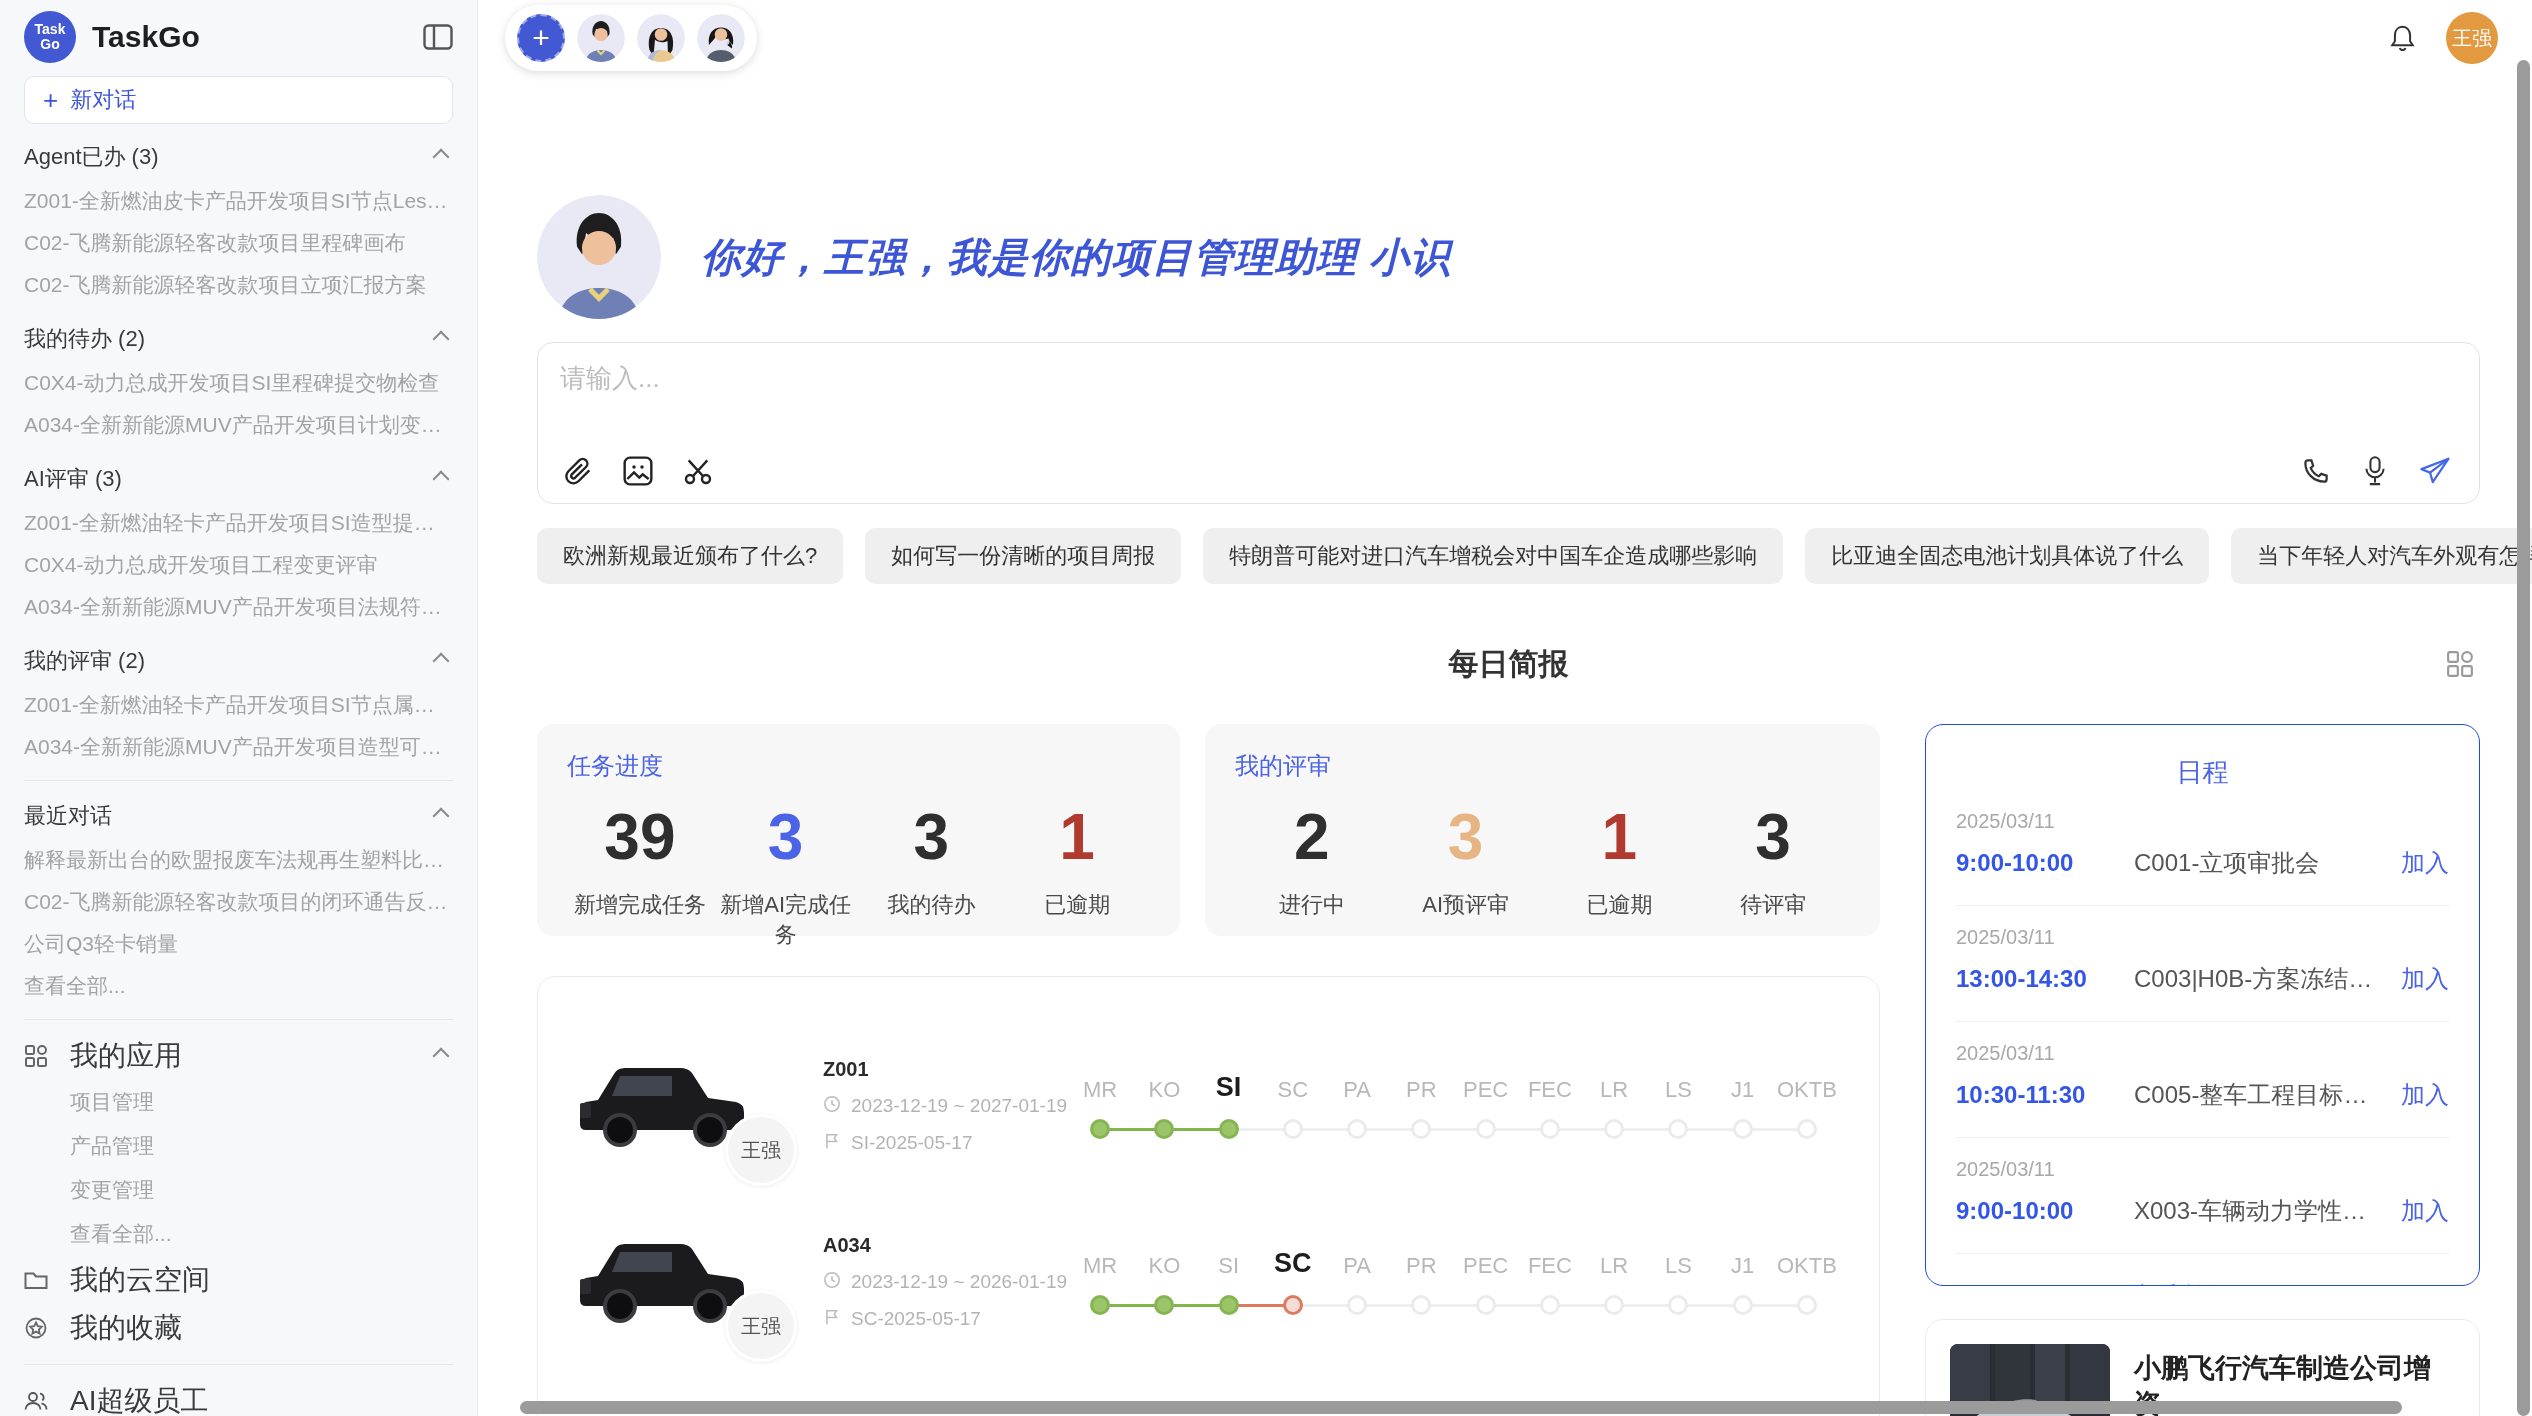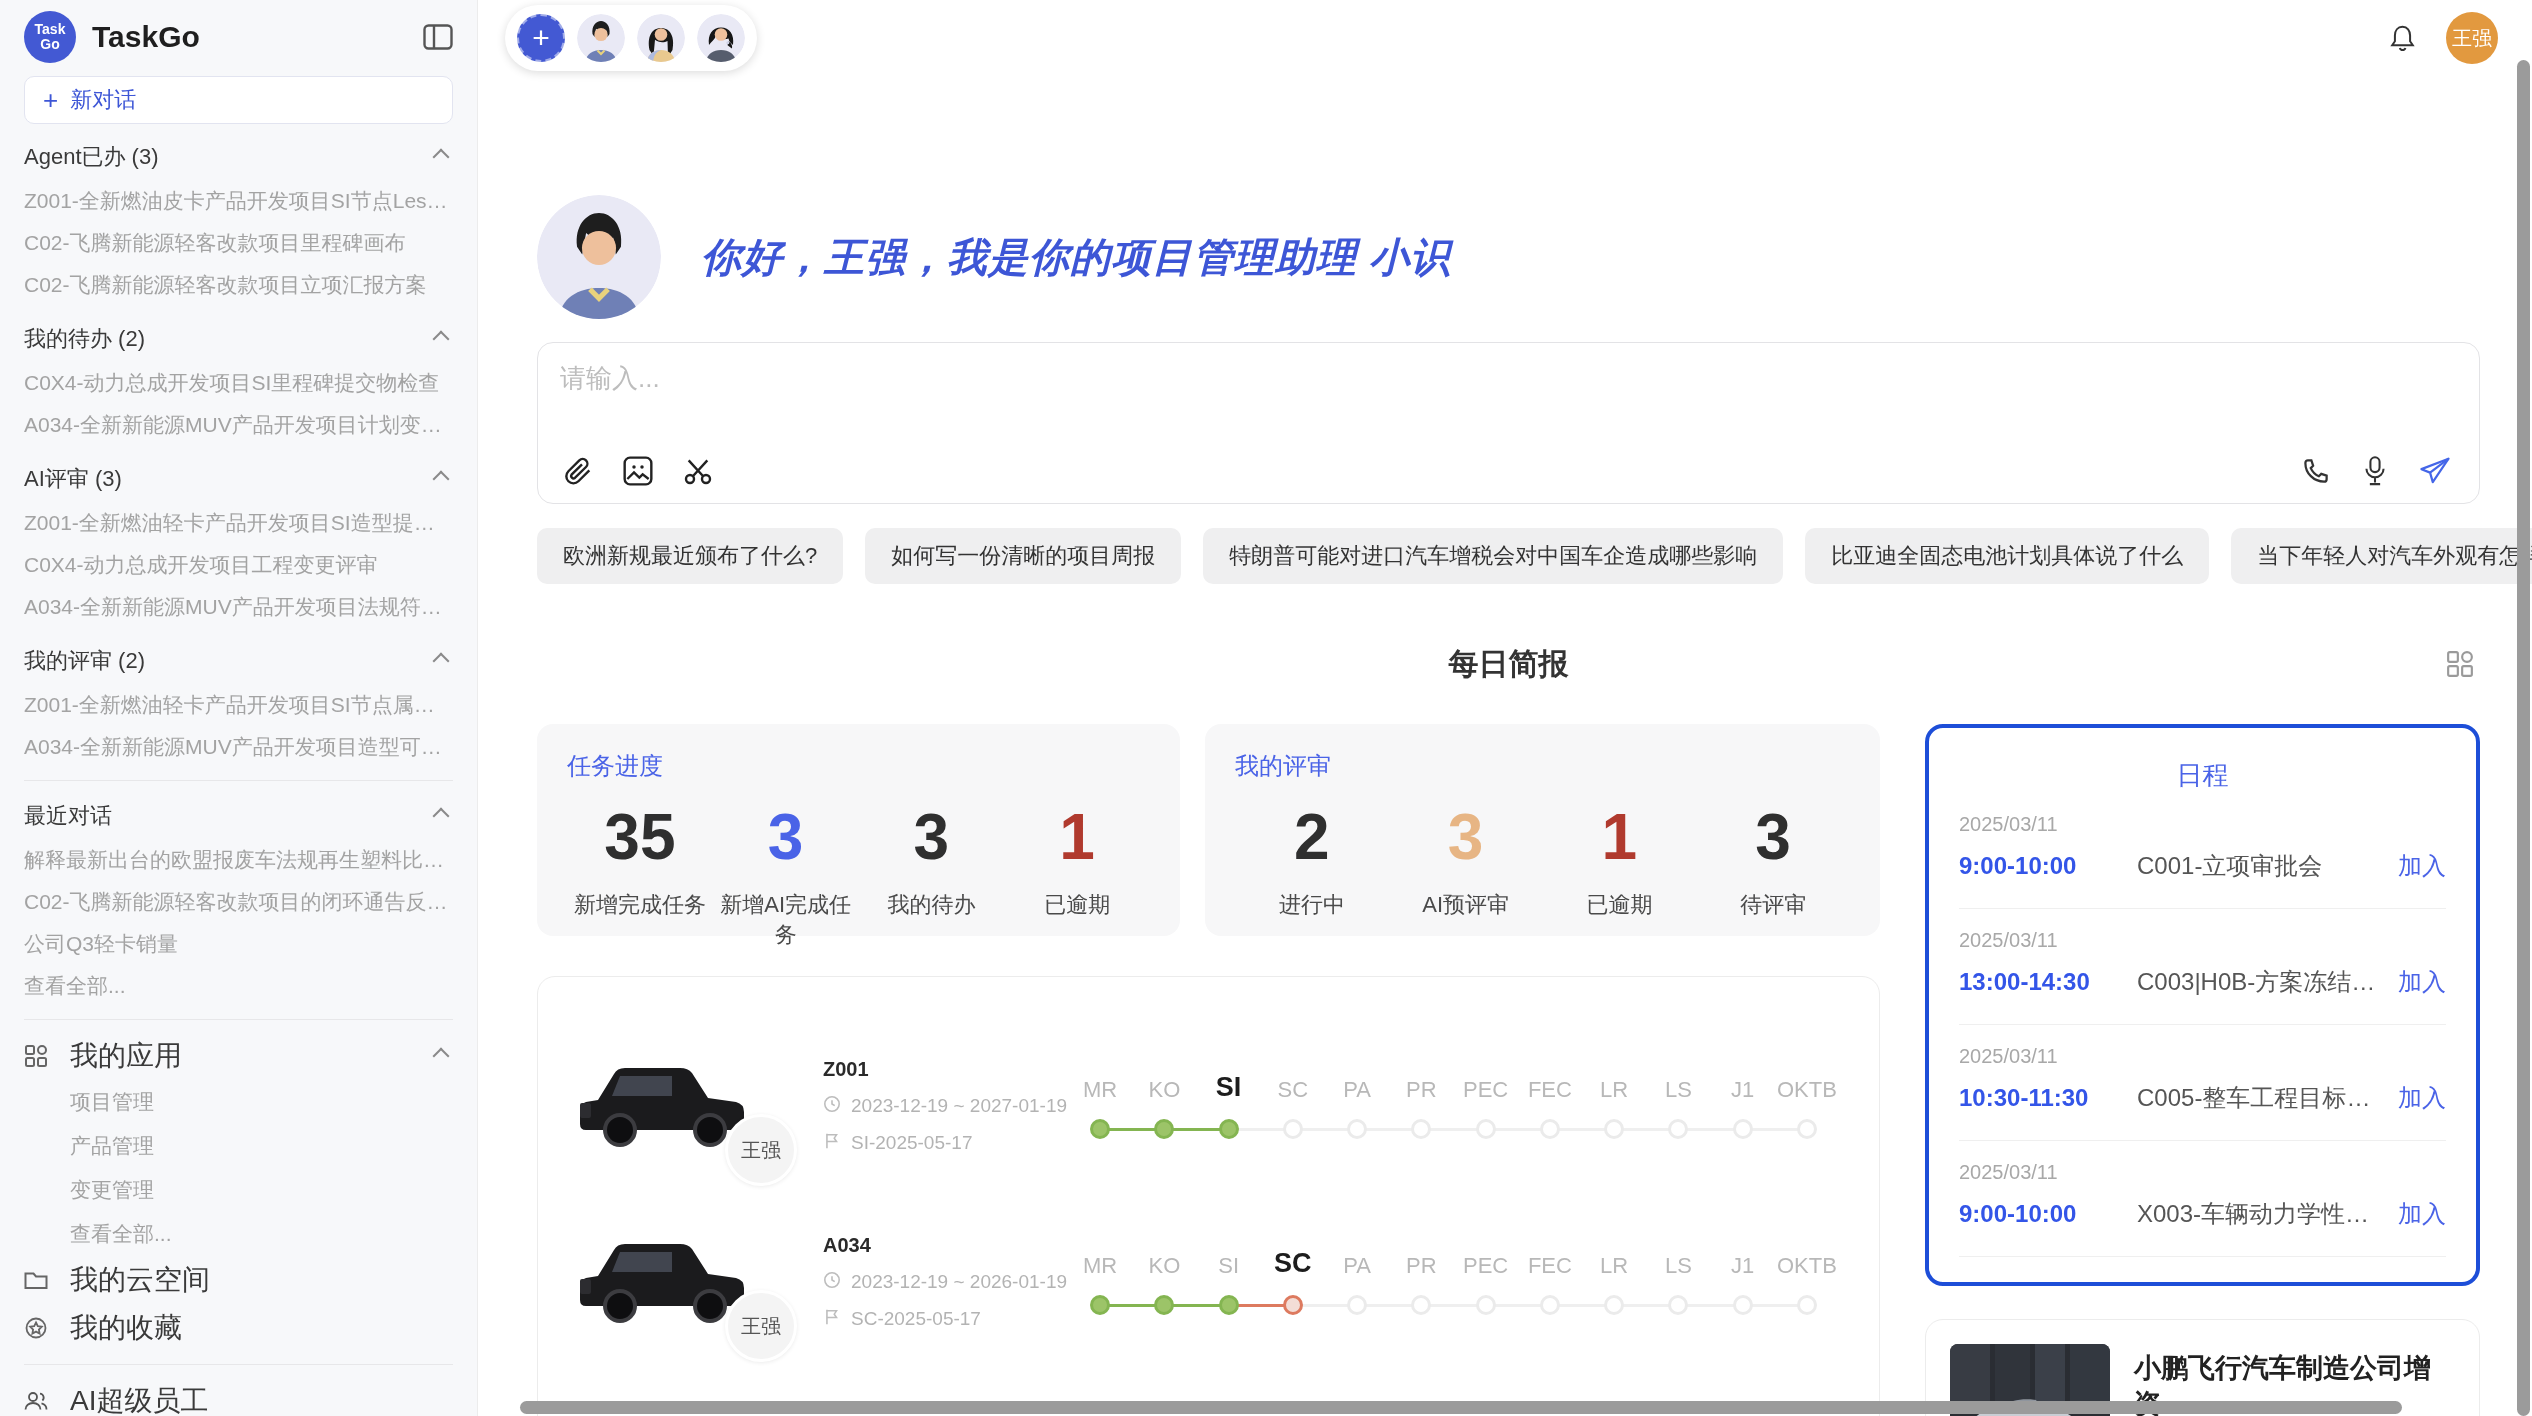--- a/index.html
+++ b/index.html
@@ -90,21 +90,21 @@
   .mlabels span.active { font-size:27px; color:#1d1d1d; font-weight:700; }
   .mdots { position:relative; height:32px; margin-top:10px; display:flex; }
   .mdots .cell { flex:1; display:flex; align-items:center; justify-content:center; position:relative; z-index:2; }
   .dot { width:20px; height:20px; border-radius:50%; background:#fff; border:3px solid #ebebeb; }
   .dot.done { background:#9cc468; border:3px solid #84b551; }
   .dot.over { background:#f3ddd6; border:3px solid #dd7a5f; }
   .line { position:absolute; top:14.5px; height:3px; background:#efefef; z-index:1; }
   .line.done { background:#84b551; z-index:1; }
   .line.over { background:#dd7a5f; z-index:1; }
 
-  .sched-card { border:4px solid #1d4ed8; border-radius:18px; padding:26px 30px 20px; height:562px; background:#fff; overflow:hidden; }
+  .sched-card { border:1px solid #1d4ed8; border-radius:18px; padding:26px 30px 20px; height:562px; background:#fff; overflow:hidden; }
   .sched-title { text-align:center; font-size:26px; color:var(--stat_blue,#4a63e7); margin-top:4px; }
   .sched-item { padding:20px 0 26px; border-bottom:1px solid #efefef; }
   .sched-date { font-size:20px; color:#a8a8a8; }
   .sched-line { display:flex; align-items:center; margin-top:14px; }
   .sched-time { width:178px; flex:0 0 178px; font-size:24px; font-weight:700; color:#3355e8; }
   .sched-name { flex:1; font-size:24px; color:#555; white-space:nowrap; overflow:hidden; text-overflow:ellipsis; }
   .sched-join { font-size:24px; color:var(--stat_blue,#4a63e7); cursor:pointer; margin-left:12px; }
   .sched-footer { text-align:center; font-size:24px; color:var(--stat_blue,#4a63e7); margin-top:26px; cursor:pointer; }
 
   .news-card { margin-top:33px; border:1px solid #ececec; border-radius:18px; padding:24px; display:flex; gap:24px; background:#fff; height:170px; }
@@ -380,21 +380,21 @@
         </span>
       </div>
 
       <div class="cols">
         <div class="col-l">
           <div class="stats-row" id="stats-row">
               <div class="stat-card c0">
                 <div class="stat-title">任务进度</div>
                 <div class="stat-row">
                   <div class="stat">
-                    <div class="stat-num dark">35</div>
+                    <div class="stat-num dark">39</div>
                     <div class="stat-label">新增完成任务</div>
                   </div>
                   <div class="stat">
                     <div class="stat-num blue">3</div>
                     <div class="stat-label">新增AI完成任务</div>
                   </div>
                   <div class="stat">
                     <div class="stat-num dark">3</div>
                     <div class="stat-label">我的待办</div>
                   </div>

